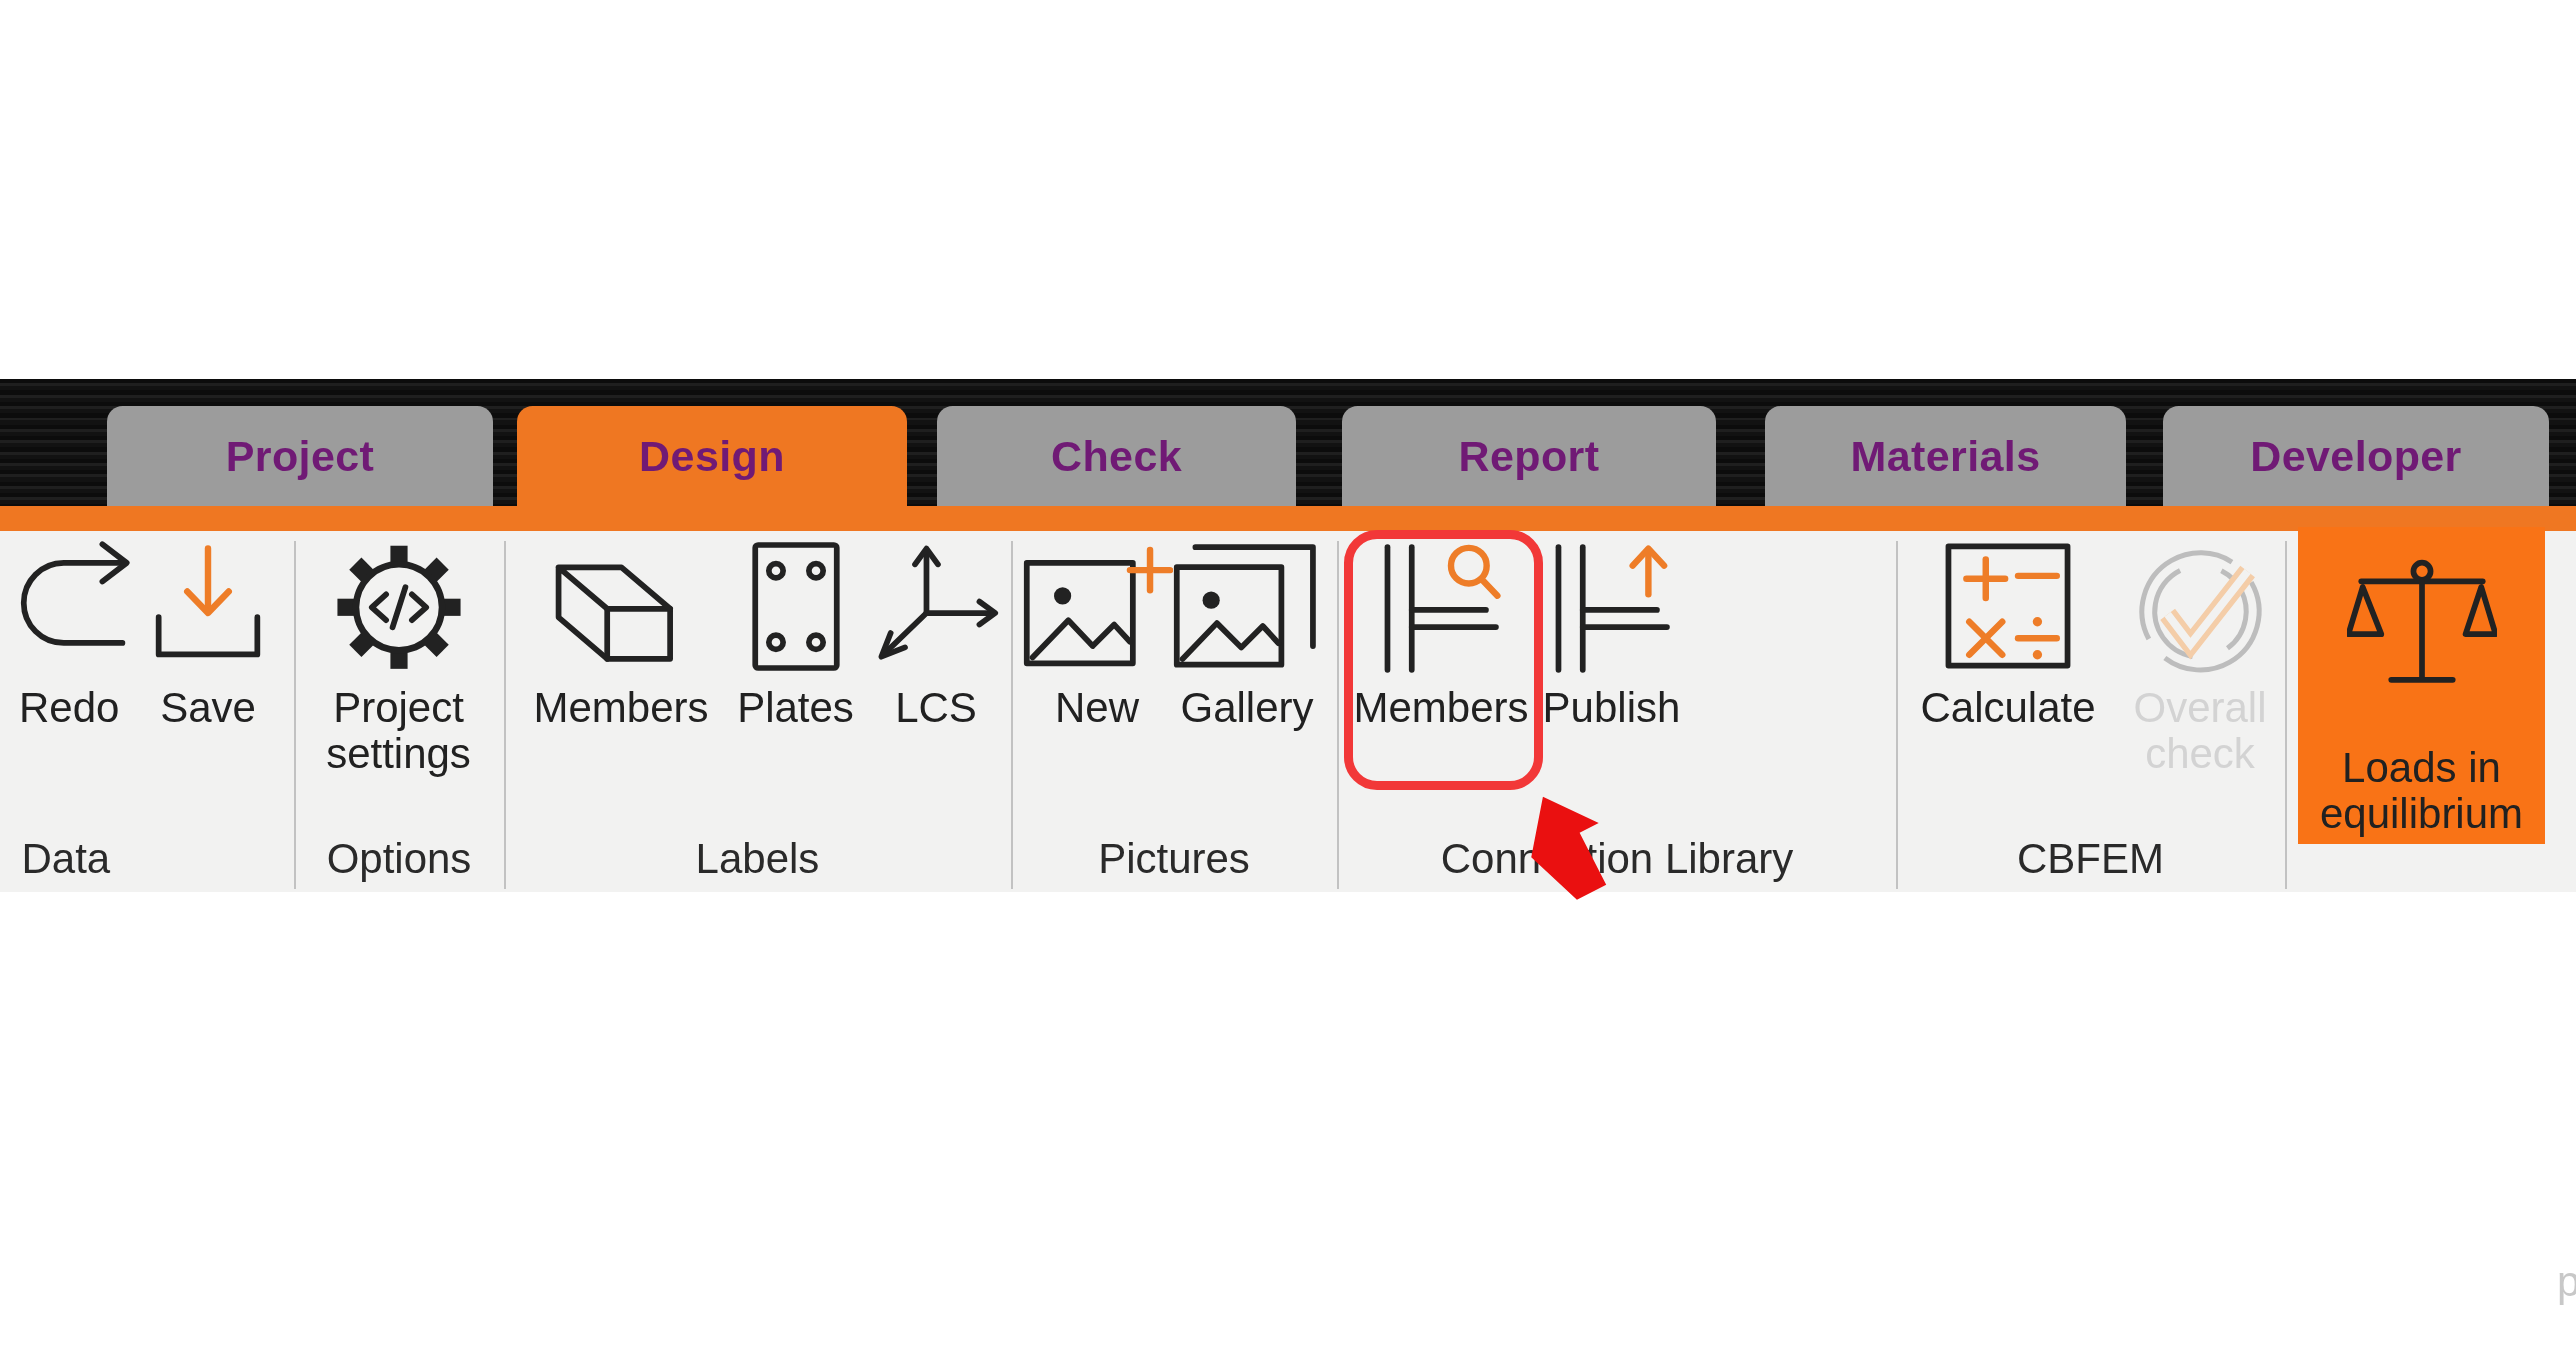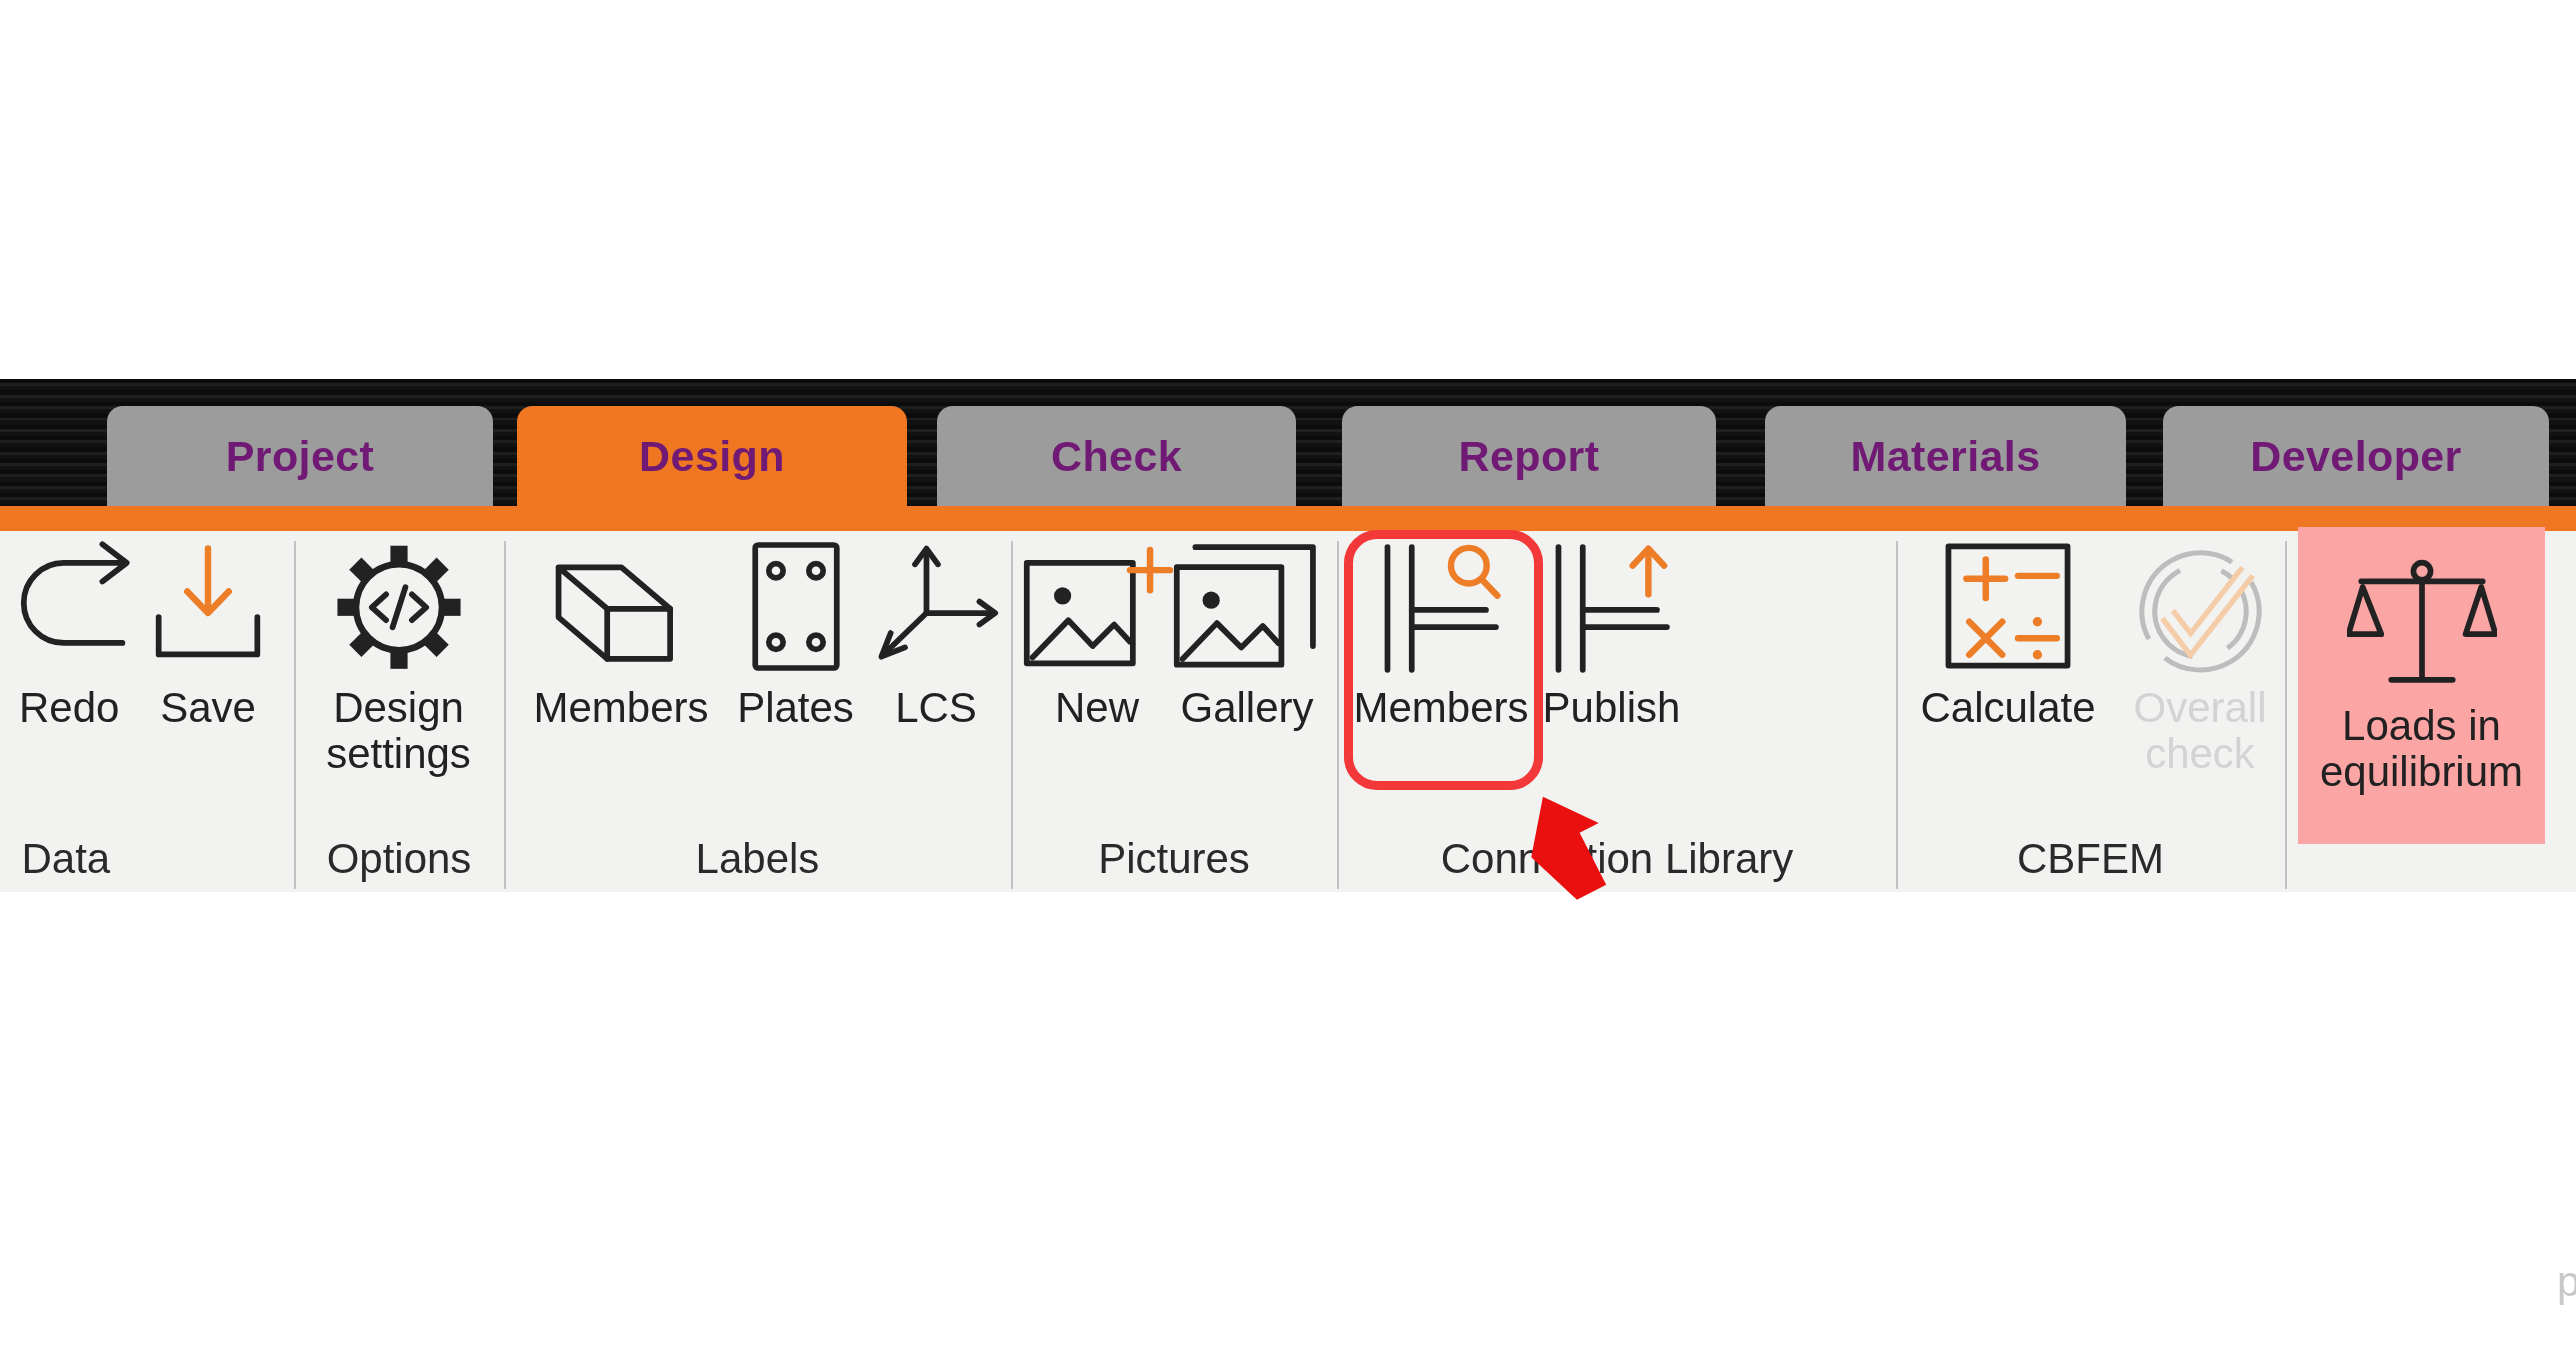--- a/index.html
+++ b/index.html
@@ -16,21 +16,21 @@
        font-size:43px;font-weight:bold;letter-spacing:0.4px;}
   .tab.active{background:#EF7722;}
 
   
   .ribbon{position:absolute;left:0;top:531px;width:2576px;height:361px;background:#F2F2F1;}
   .sep{position:absolute;top:10px;width:2.1px;height:348px;background:#C2C2C2;}
   .btn{position:absolute;top:2.9px;display:flex;flex-direction:column;align-items:center;}
   .iconwrap{height:143px;display:flex;align-items:flex-start;justify-content:center;padding-top:5.7px;}
   .lbl{font-size:42px;line-height:46px;margin-top:2.9px;color:#212121;text-align:center;white-space:normal;}
   .btn.disabled .lbl{color:#D3D3D3;}
-  .btn.selected{background:#fca5a5;top:-3.6px;padding-top:24px;height:293px;}
+  .btn.selected{background:#f97316;top:-3.6px;padding-top:24px;height:293px;gap:42px;}
   .grp{position:absolute;top:298px;height:60px;line-height:60px;font-size:42px;color:#2A2A2A;
        text-align:center;}
   .grp.left{text-align:left;padding-left:21.5px;box-sizing:border-box;}
   .edge-p{position:absolute;left:2557px;top:727px;font-size:42px;line-height:47px;color:#C8C8C8;}
 
   
   .hl-box{position:absolute;left:1344px;top:530px;width:199px;height:260px;box-sizing:border-box;
           border:9.3px solid #F23838;border-radius:33px;z-index:50;}
   .cursor-svg{position:absolute;left:1460px;top:744px;z-index:51;}
 
@@ -106,21 +106,21 @@
               <line x1="50" y1="52" x2="31" y2="33"></line>
             <line x1="92" y1="34" x2="92" y2="8"></line>
               <line x1="134" y1="52" x2="153" y2="33"></line>
           </g>
           <circle cx="92" cy="94" r="60" fill="#F2F2F1" stroke="#222222" stroke-width="9"></circle>
           <polyline class="k" stroke-width="7.5" points="74,76 54,94 74,112"></polyline>
           <polyline class="k" stroke-width="7.5" points="110,76 130,94 110,112"></polyline>
           <line class="k" stroke-width="7.5" x1="101" y1="66" x2="83" y2="122"></line>
         </svg>
       </div>
-      <div class="lbl">Design settings</div>
+      <div class="lbl">Project settings</div>
     </div>
 
     <div class="btn" style="left:517px;width:208px;">
       <div class="iconwrap">
         <svg width="143" height="129" viewBox="0 0 200 180">
           <rect class="k" x="80" y="96" width="88" height="70"></rect>
           <path class="k" d="M80,96 L12,38 L100,38 L168,96 M12,38 L12,108 L80,166"></path>
         </svg>
       </div>
       <div class="lbl">Members</div>

